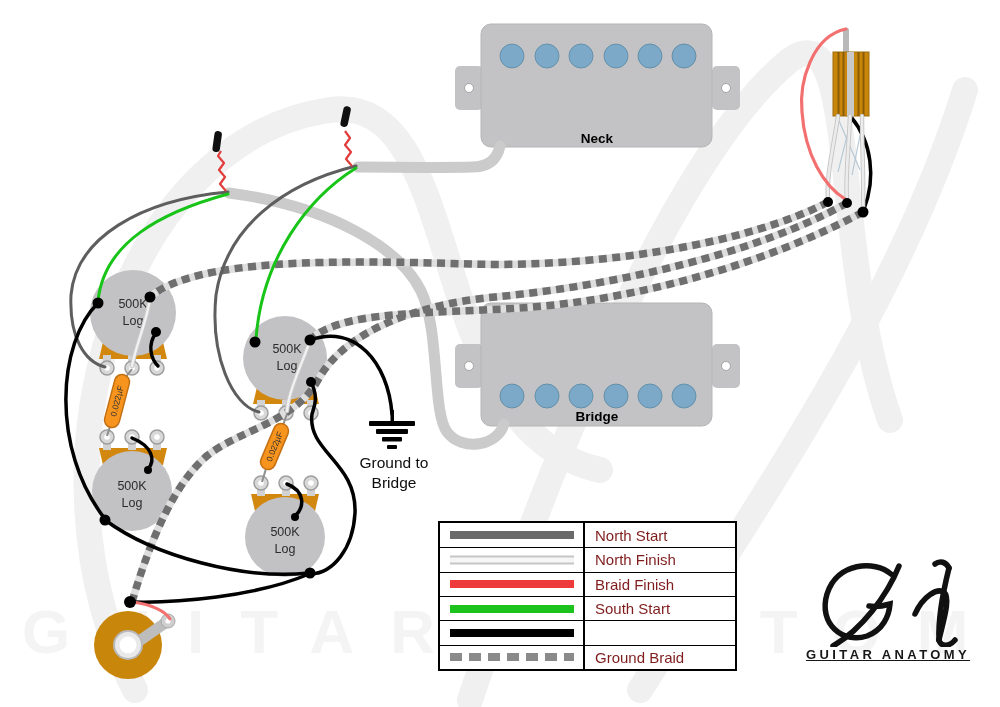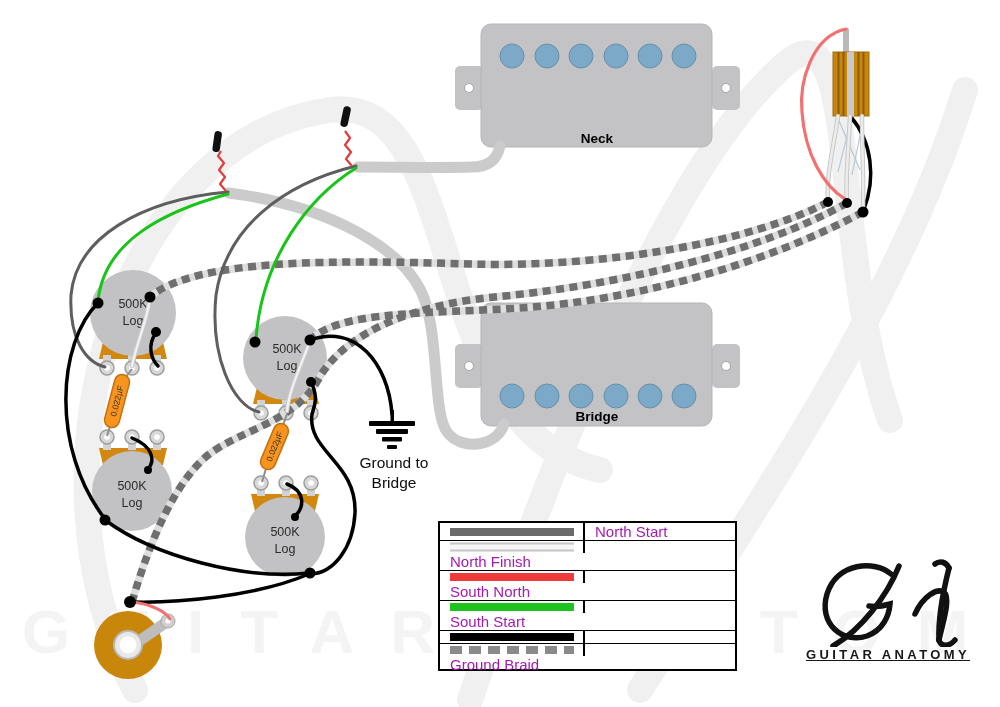--- a/index.html
+++ b/index.html
@@ -7,24 +7,24 @@
          font-family:"Liberation Sans", sans-serif;}
   .abs{position:absolute;}
   svg text{font-family:"Liberation Sans", sans-serif;}
   
   .watermark-text{position:absolute;left:22px;top:596px;font-size:62px;font-weight:600;
     letter-spacing:36px;color:#f4f4f4;white-space:nowrap;user-select:none;}
   
   .legend{position:absolute;left:438px;top:521px;width:299px;height:150px;border:2px solid #000;
     background:#fff;box-sizing:border-box;display:grid;grid-template-rows:repeat(6,1fr);}
   .legend-row{display:flex;align-items:stretch;}
-  .legend-row + .legend-row{border-top:1.6px solid #000;flex-direction:column;}
+  .legend-row + .legend-row{border-top:1.6px solid #000;}
   .legend-swatch{width:145px;display:flex;align-items:center;justify-content:center;
     border-right:2px solid #000;box-sizing:border-box;}
-  .legend-label{flex:1;display:flex;align-items:center;padding-left:10px;font-size:15px;color:#a21caf;}
+  .legend-label{flex:1;display:flex;align-items:center;padding-left:10px;font-size:15px;color:#7f1d1d;}
   
   .logo{position:absolute;left:803px;top:552px;width:170px;height:118px;text-align:center;}
   .logo-name{position:absolute;left:0;right:0;top:95px;font-size:13px;font-weight:600;
     letter-spacing:3.4px;color:#171717;white-space:nowrap;text-decoration:underline;}
 </style>
 </head>
 <body>
 
 <div class="stage">
 
@@ -286,21 +286,21 @@
         </svg>
       </div>
       <div class="legend-label">North Finish</div>
     </div>
     <div class="legend-row">
       <div class="legend-swatch">
         <svg width="132" height="12">
             <line x1="4" y1="6" x2="128" y2="6" stroke-width="8" stroke="#ee3a3a"></line>
           </svg>
       </div>
-      <div class="legend-label">South North</div>
+      <div class="legend-label">Braid Finish</div>
     </div>
     <div class="legend-row">
       <div class="legend-swatch">
         <svg width="132" height="12">
             <line x1="4" y1="6" x2="128" y2="6" stroke-width="8" stroke="#1dc31d"></line>
           </svg>
       </div>
       <div class="legend-label">South Start</div>
     </div>
     <div class="legend-row">

